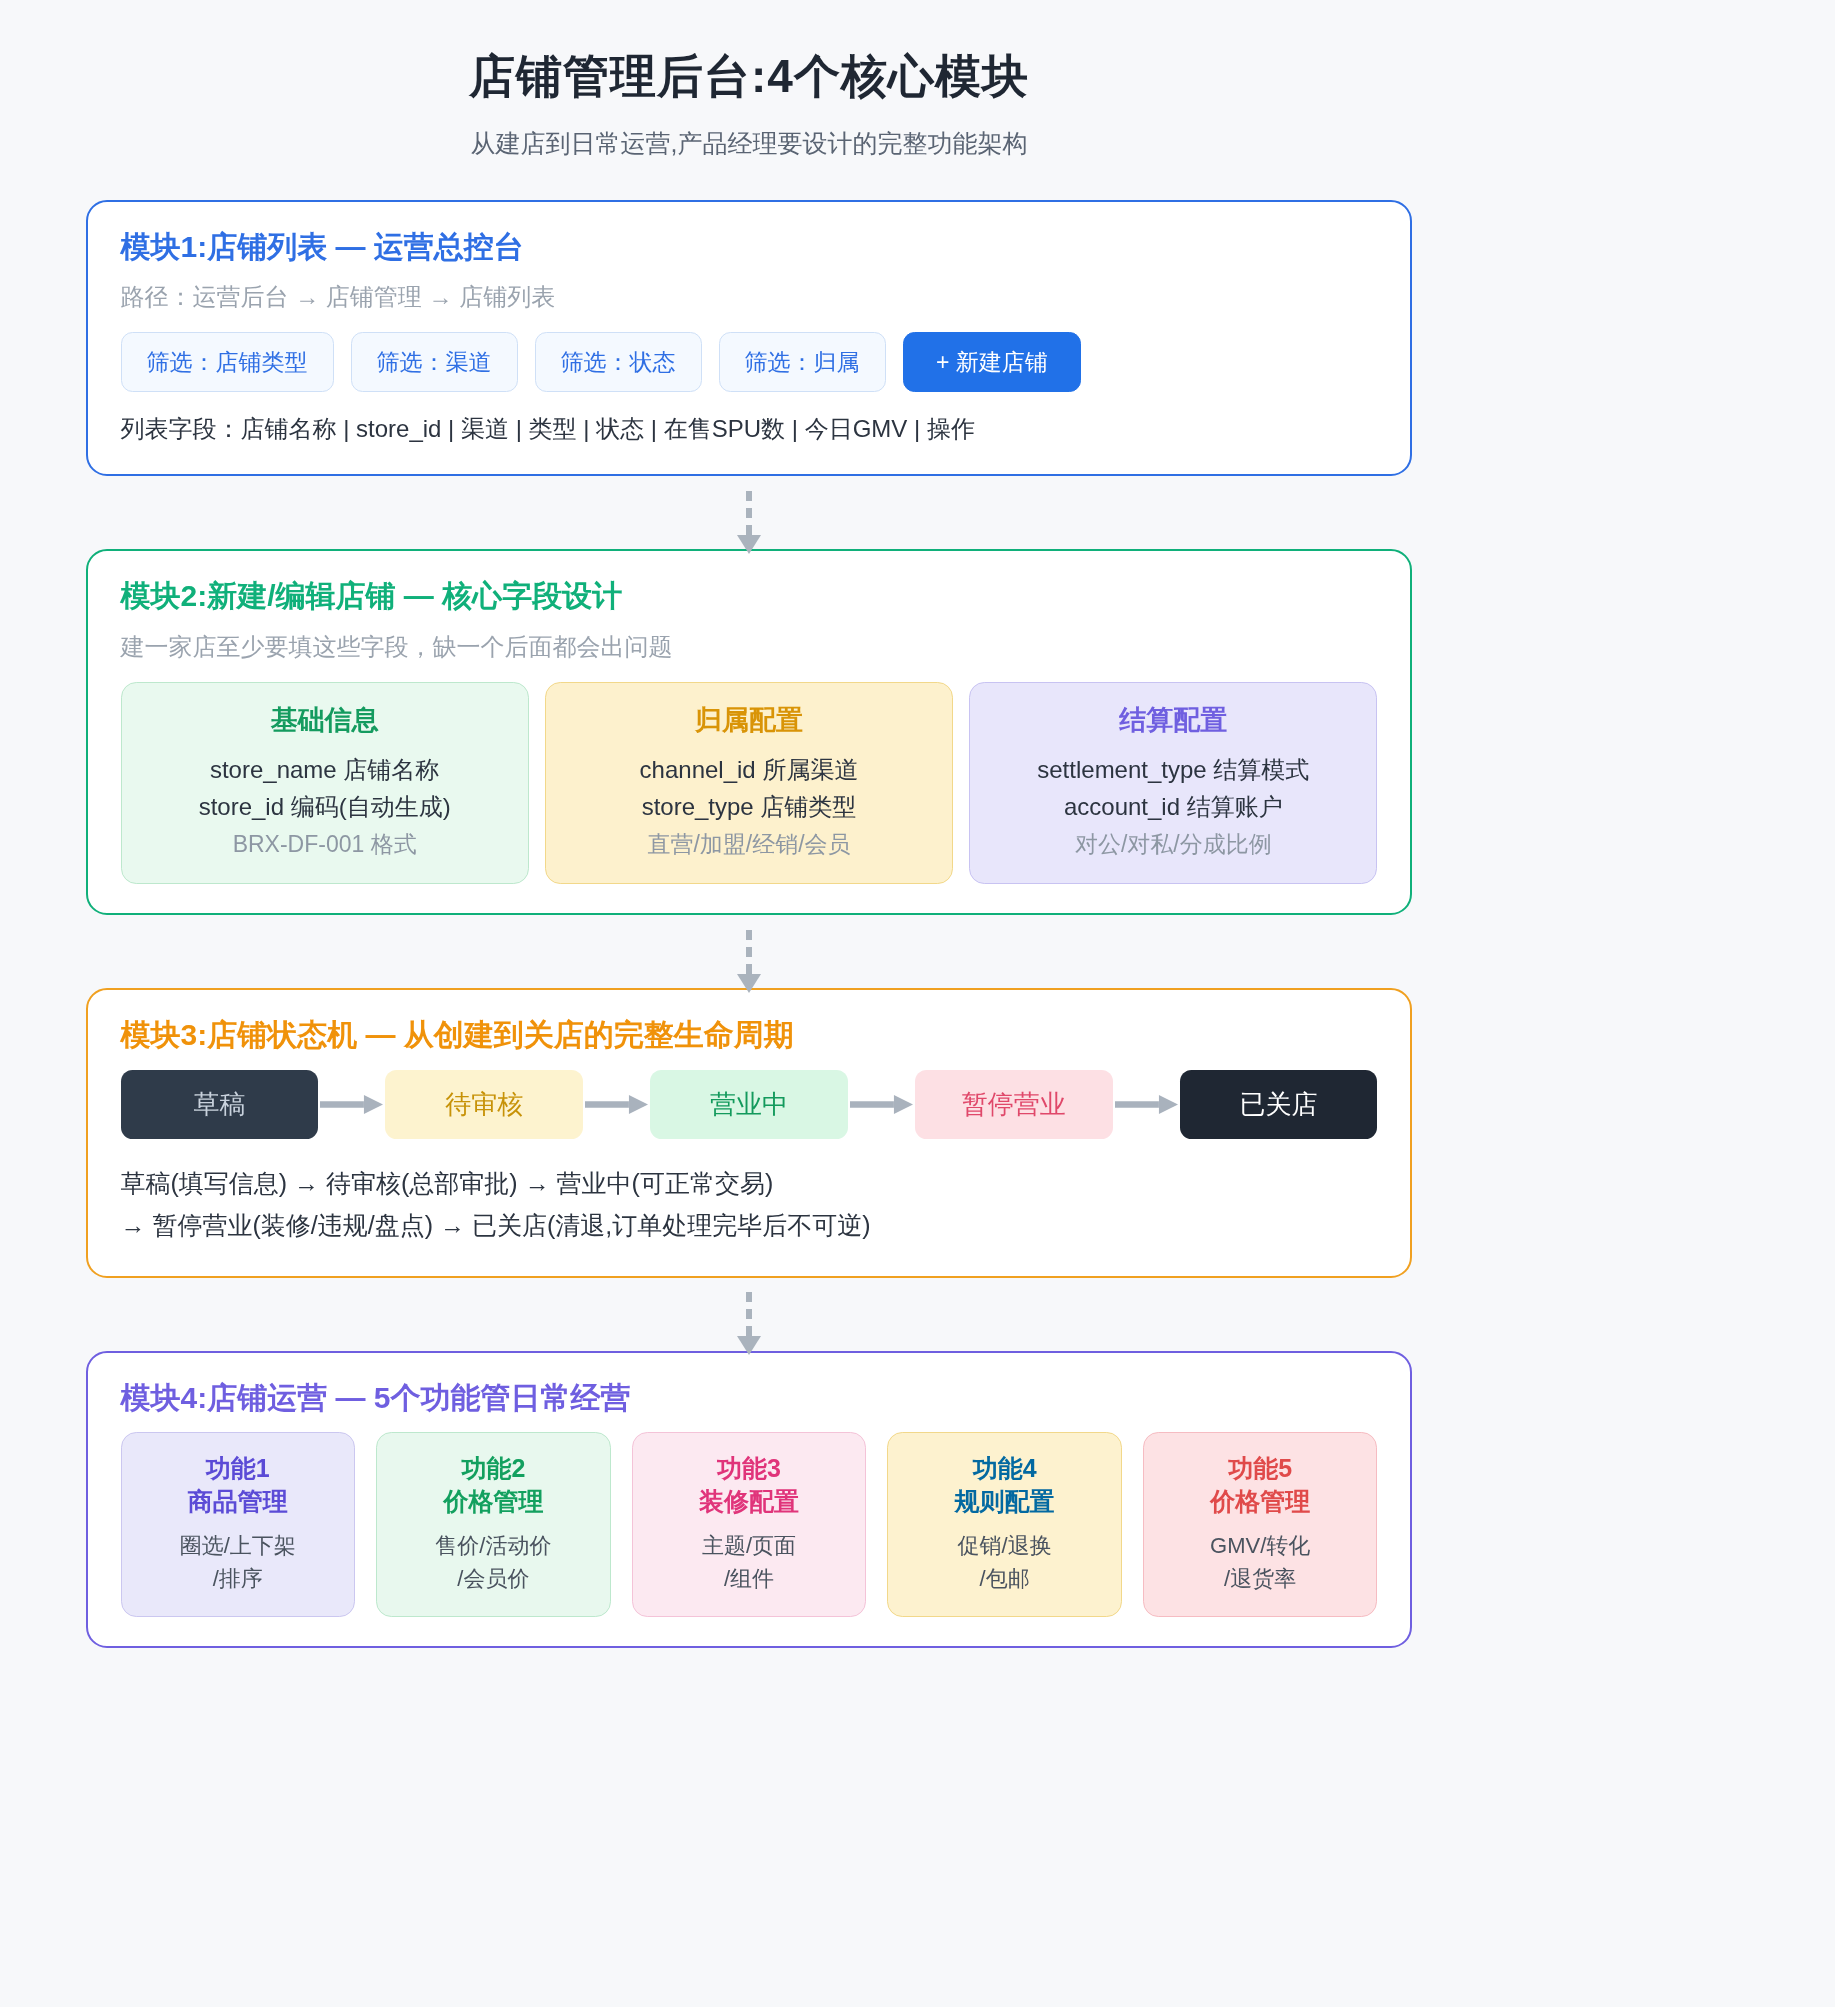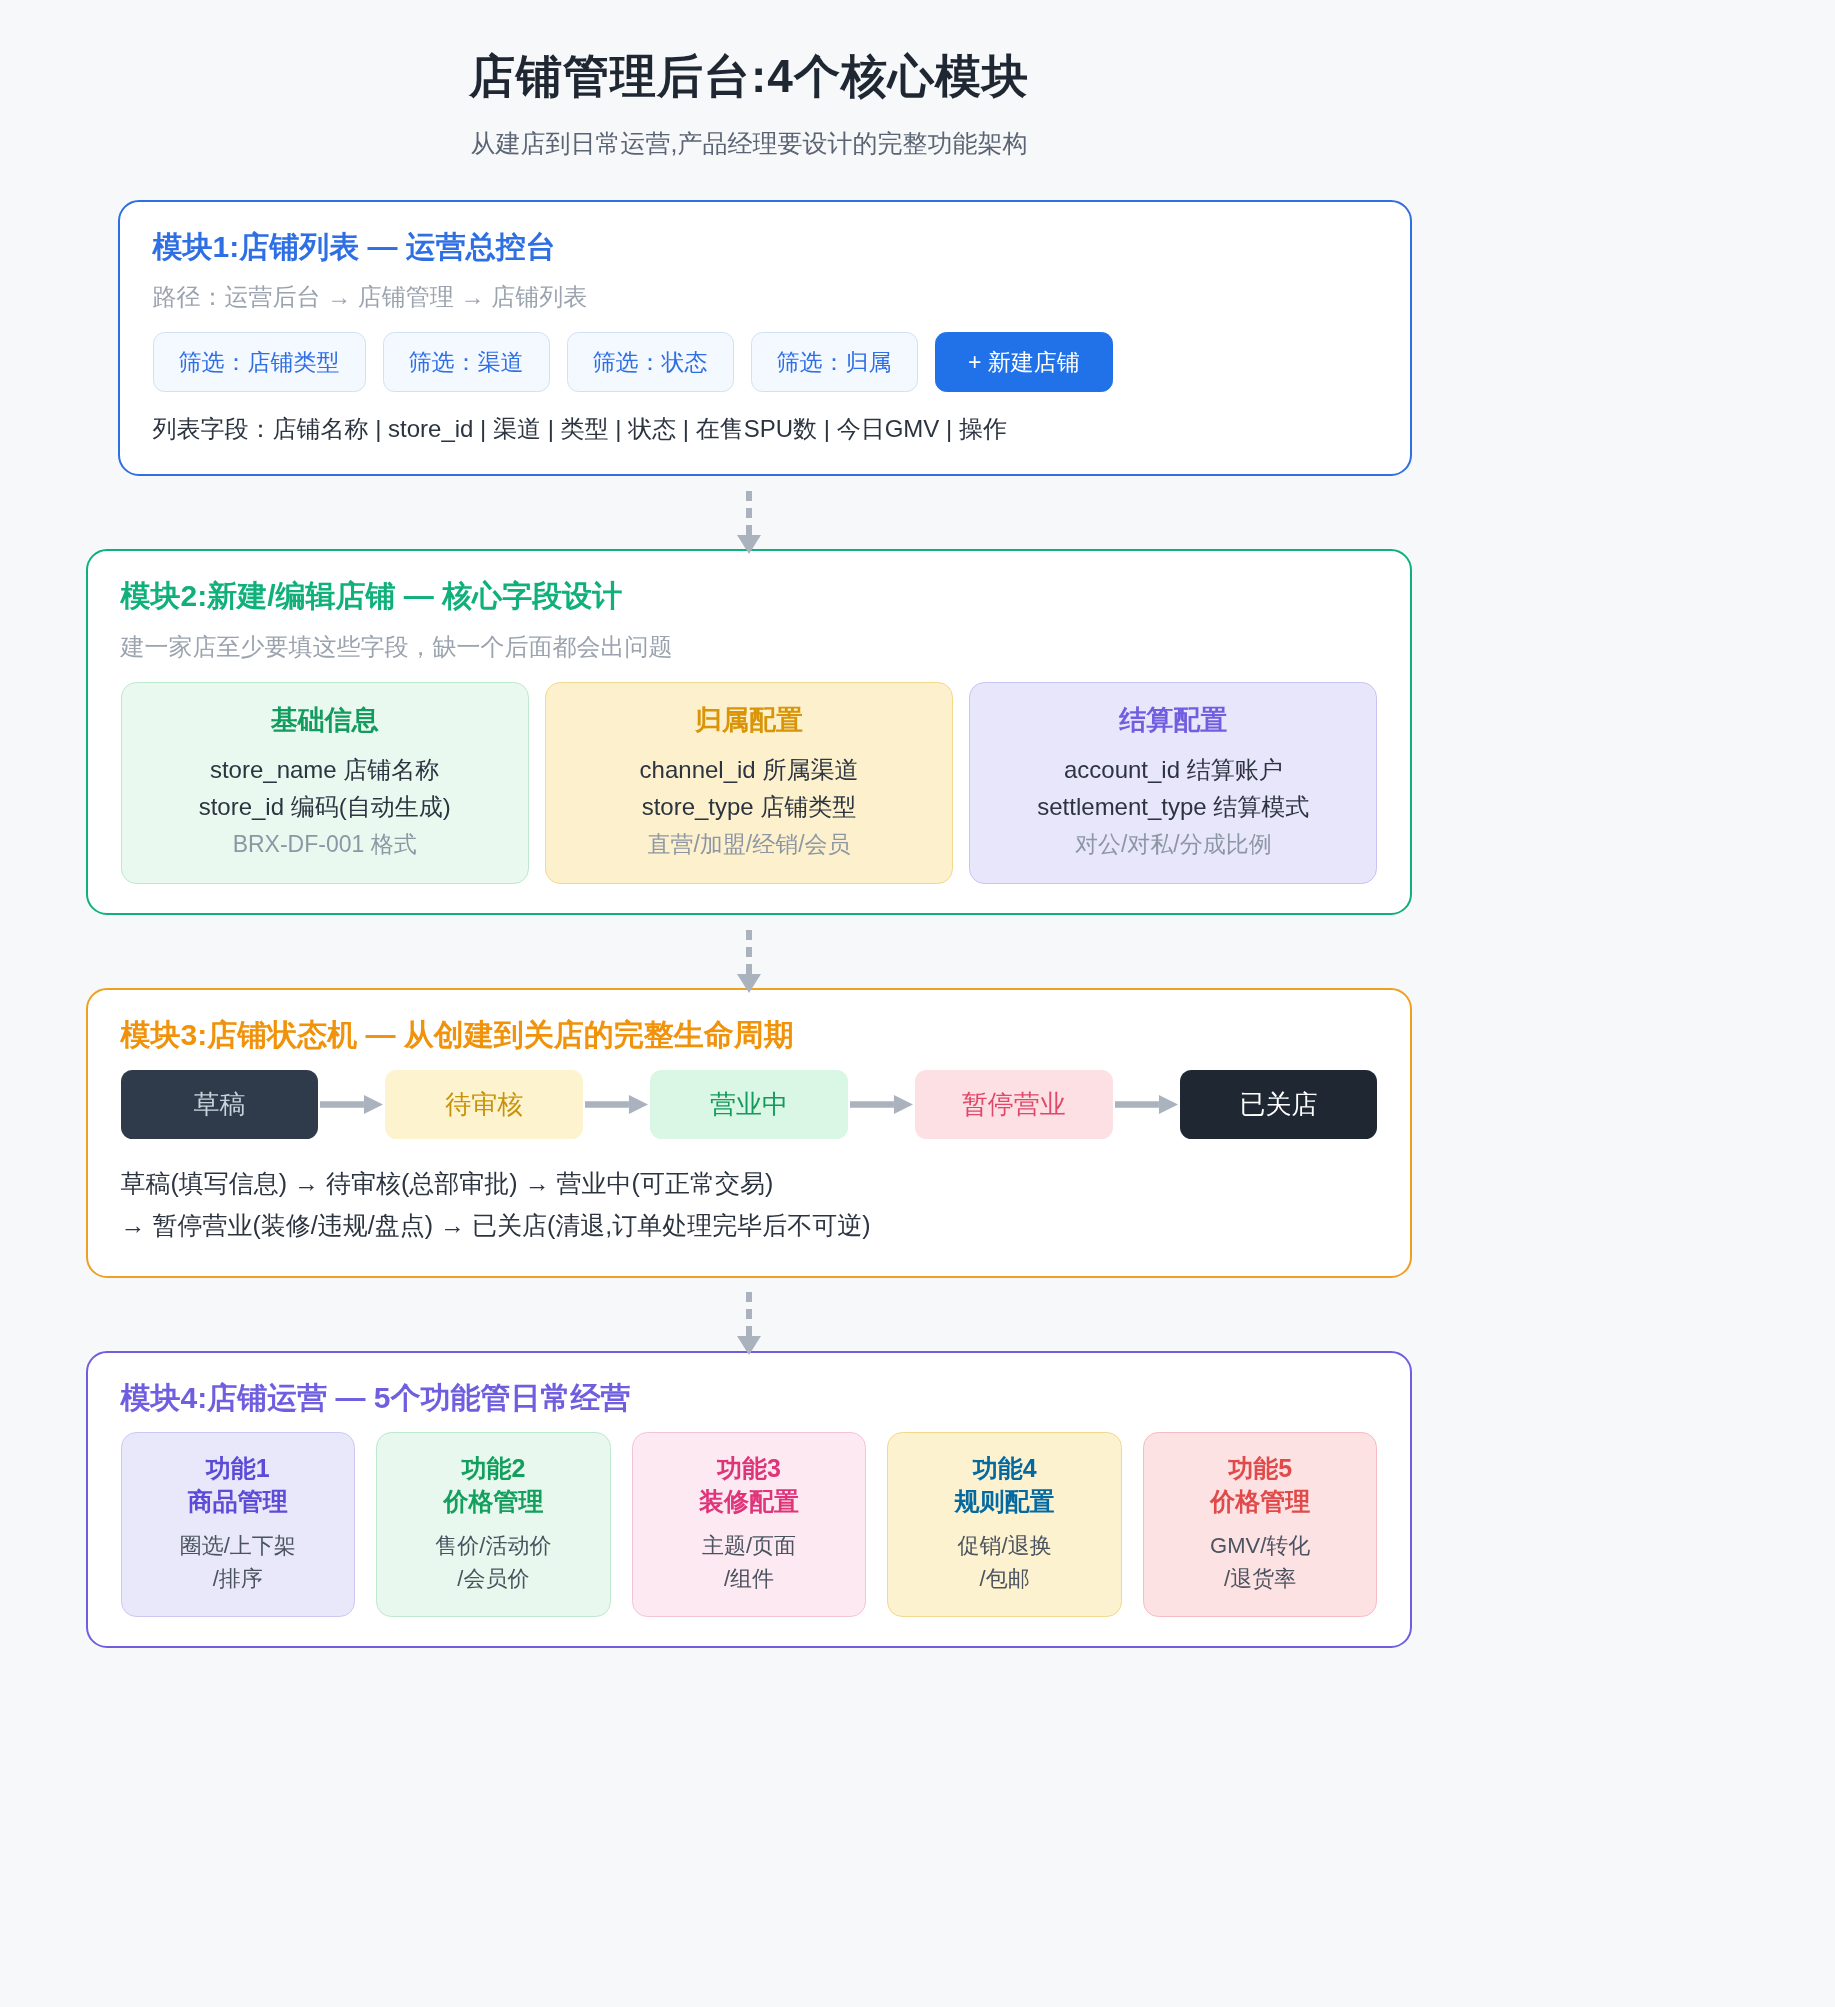--- a/index.html
+++ b/index.html
@@ -32,21 +32,21 @@
     font-weight: normal;
   }
   
   .module {
     background: #ffffff;
     border-radius: 21px;
     border: 2.9px solid #2f6fe4;
     padding: 25px 32.5px 29px 32.5px;
     margin: 0;
   }
-  .module.m1 { border-color: #2f6fe4; margin-left: 32px; }
+  .module.m1 { border-color: #2f6fe4; }
   .module.m2 { border-color: #10b07a; }
   .module.m3 { border-color: #f0a020; }
   .module.m4 { border-color: #6f5fe0; }
 
   .mod-title {
     font-size: 30px;
     font-weight: bold;
     margin-bottom: 13.4px;
   }
   .m1 .mod-title { color: #2f6fe4; }
@@ -215,22 +215,22 @@
 
       <div class="card card-yellow">
         <div class="card-title">归属配置</div>
         <div class="card-line">channel_id 所属渠道</div>
         <div class="card-line">store_type 店铺类型</div>
         <div class="card-note">直营/加盟/经销/会员</div>
       </div>
 
       <div class="card card-purple">
         <div class="card-title">结算配置</div>
+        <div class="card-line">settlement_type 结算模式</div>
         <div class="card-line">account_id 结算账户</div>
-        <div class="card-line">settlement_type 结算模式</div>
         <div class="card-note">对公/对私/分成比例</div>
       </div>
 
     </div>
   </div>
 
   <div class="arrow-wrap">
     <div class="arrow"></div>
   </div>
 

